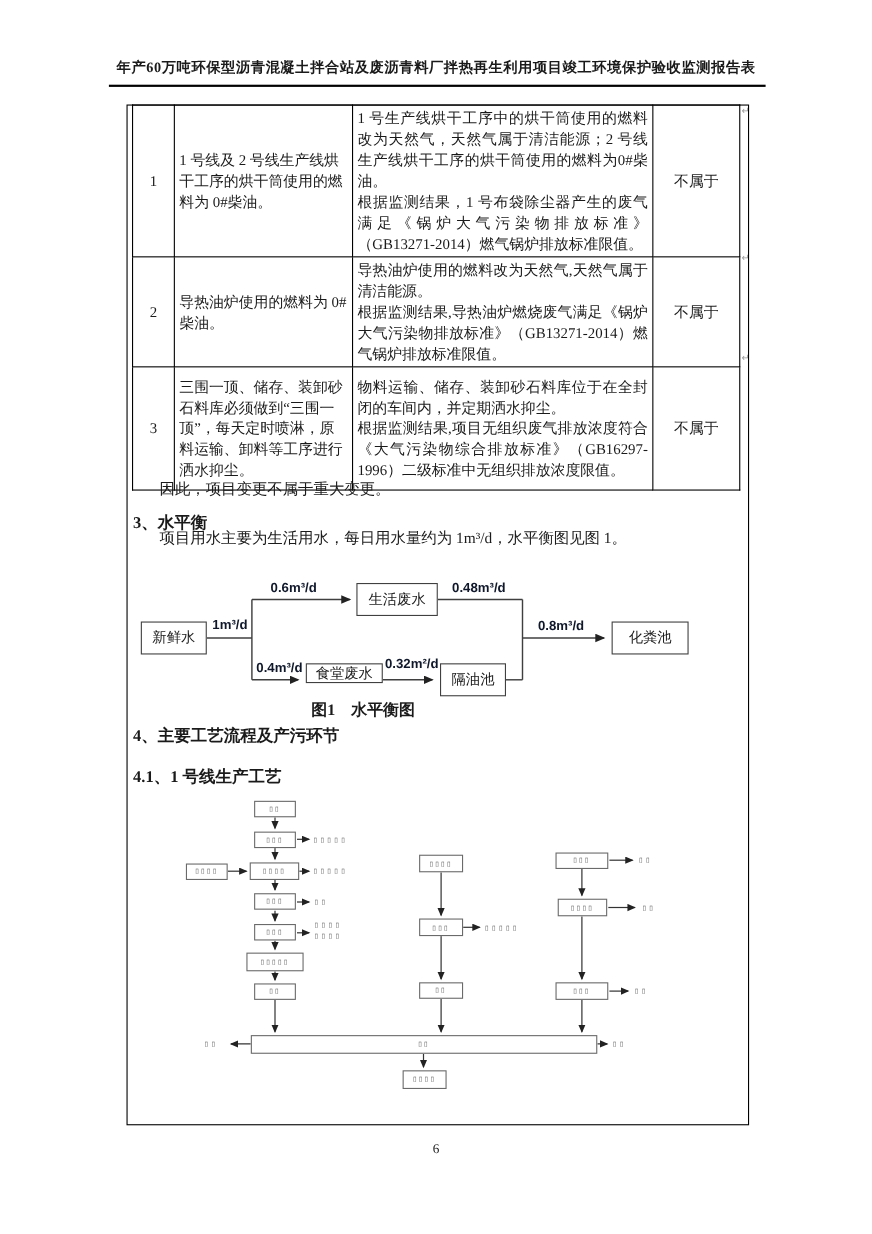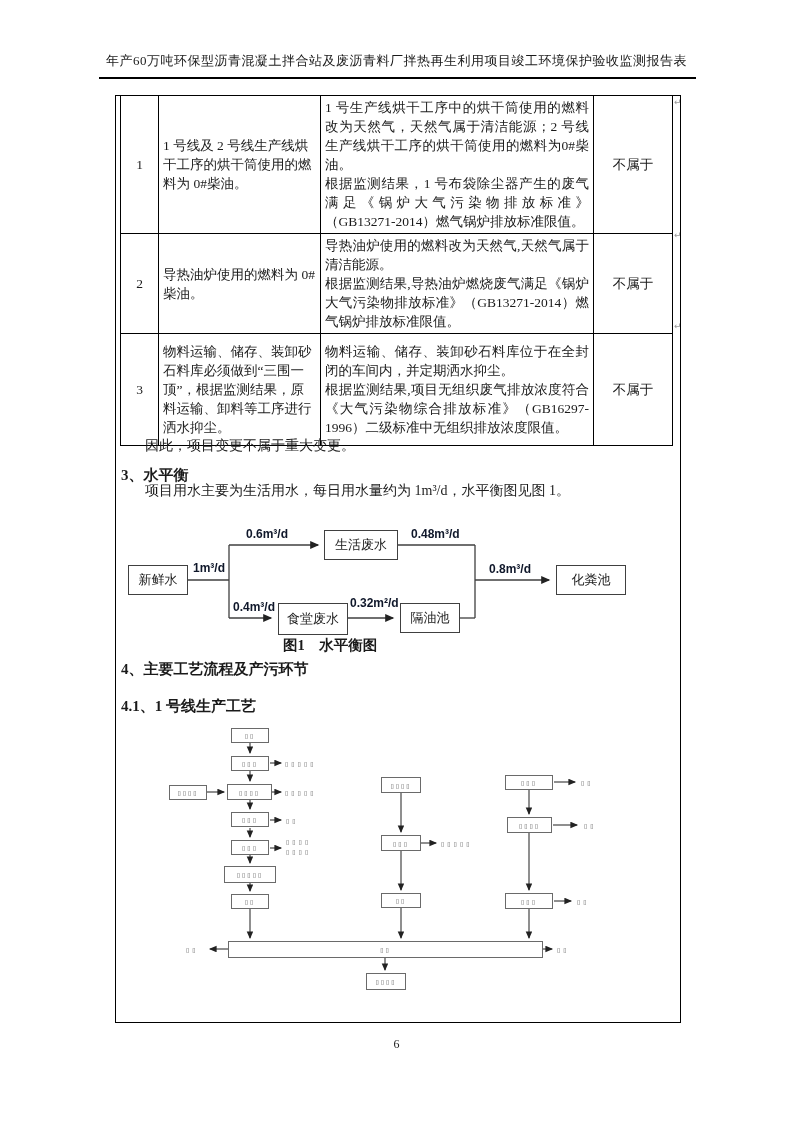--- a/index.html
+++ b/index.html
@@ -1,20 +1,20 @@
 <!DOCTYPE html>
 <html><head>
 <meta charset="utf-8">
 <style>
   * { margin:0; padding:0; box-sizing:border-box; }
   html,body { background:#fff; }
   .page { position:relative; width:793px; height:1122px; background:#ffffff; overflow:hidden;
            font-family:"Liberation Serif","DejaVu Serif",serif; color:#1a1a1a; }
   .abs { position:absolute; }
-  .doc-title { top:52px; left:0; width:100%; text-align:center; font-size:13px; font-weight:normal; letter-spacing:0.5px; }
+  .doc-title { top:52px; left:0; width:100%; text-align:center; font-size:13px; font-weight:bold; letter-spacing:0.5px; }
   .title-rule { top:77px; left:99px; width:597px; height:2px; background:#000; }
   .outer-frame { top:95px; left:115px; width:566px; height:928px; border:1.5px solid #000; }
   table.cmp { position:absolute; top:95px; left:120px; border-collapse:collapse; table-layout:fixed; width:552px; }
   table.cmp td { border:1px solid #000; font-size:13.5px; line-height:19px; vertical-align:middle; padding:2px 4px; }
   td.c-num { text-align:center; font-size:12.5px; }
   td.c-req { padding:4px 6px; }
   td.c-act { vertical-align:middle; text-align:justify; padding:2px 5px; }
   td.c-act p { text-align:justify; }
   td.c-verdict { text-align:center; }
   .body-text { font-size:14px; line-height:17px; }
@@ -64,21 +64,21 @@
       <td class="c-num">2</td>
       <td class="c-req">导热油炉使用的燃料为 0#柴油。</td>
       <td class="c-act">
         <p>导热油炉使用的燃料改为天然气,天然气属于清洁能源。</p>
         <p>根据监测结果,导热油炉燃烧废气满足《锅炉大气污染物排放标准》（GB13271-2014）燃气锅炉排放标准限值。</p>
       </td>
       <td class="c-verdict">不属于</td>
     </tr>
     <tr style="height:112px">
       <td class="c-num">3</td>
-      <td class="c-req">物料运输、储存、装卸砂石料库必须做到“三围一顶”，根据监测结果，原料运输、卸料等工序进行洒水抑尘。</td>
+      <td class="c-req">三围一顶、储存、装卸砂石料库必须做到“三围一顶”，每天定时喷淋，原料运输、卸料等工序进行洒水抑尘。</td>
       <td class="c-act">
         <p>物料运输、储存、装卸砂石料库位于在全封闭的车间内，并定期洒水抑尘。</p>
         <p>根据监测结果,项目无组织废气排放浓度符合《大气污染物综合排放标准》（GB16297-1996）二级标准中无组织排放浓度限值。</p>
       </td>
       <td class="c-verdict">不属于</td>
     </tr>
   </tbody>
     </table>
 
   <div class="pilcrow" style="top:97px;left:674px">↵</div>
@@ -138,21 +138,21 @@
       <line x1="529" y1="909" x2="529" y2="938" marker-end="url(#ah)"></line>
 
       <line x1="228" y1="949" x2="210" y2="949" marker-end="url(#ah)"></line>
       <line x1="543" y1="949" x2="552" y2="949" marker-end="url(#ah)"></line>
       <line x1="385" y1="958" x2="385" y2="970" marker-end="url(#ah)"></line>
     </g>
   </svg>
 
   <div class="fig-box" style="top:565px;left:128px;width:60px;height:30px">新鲜水</div>
   <div class="fig-box" style="top:530px;left:324px;width:74px;height:30px">生活废水</div>
-  <div class="fig-box" style="top:603px;left:278px;width:70px;height:32px">食堂废水</div>
+  <div class="fig-box" style="top:603px;left:278px;width:70px;height:18px">食堂废水</div>
   <div class="fig-box" style="top:603px;left:400px;width:60px;height:30px">隔油池</div>
   <div class="fig-box" style="top:565px;left:556px;width:70px;height:30px">化粪池</div>
 
   <div class="flow-label" style="top:561px;left:193px">1m³/d</div>
   <div class="flow-label" style="top:527px;left:246px">0.6m³/d</div>
   <div class="flow-label" style="top:527px;left:411px">0.48m³/d</div>
   <div class="flow-label" style="top:600px;left:233px">0.4m³/d</div>
   <div class="flow-label" style="top:596px;left:350px">0.32m²/d</div>
   <div class="flow-label" style="top:562px;left:489px">0.8m³/d</div>
 

